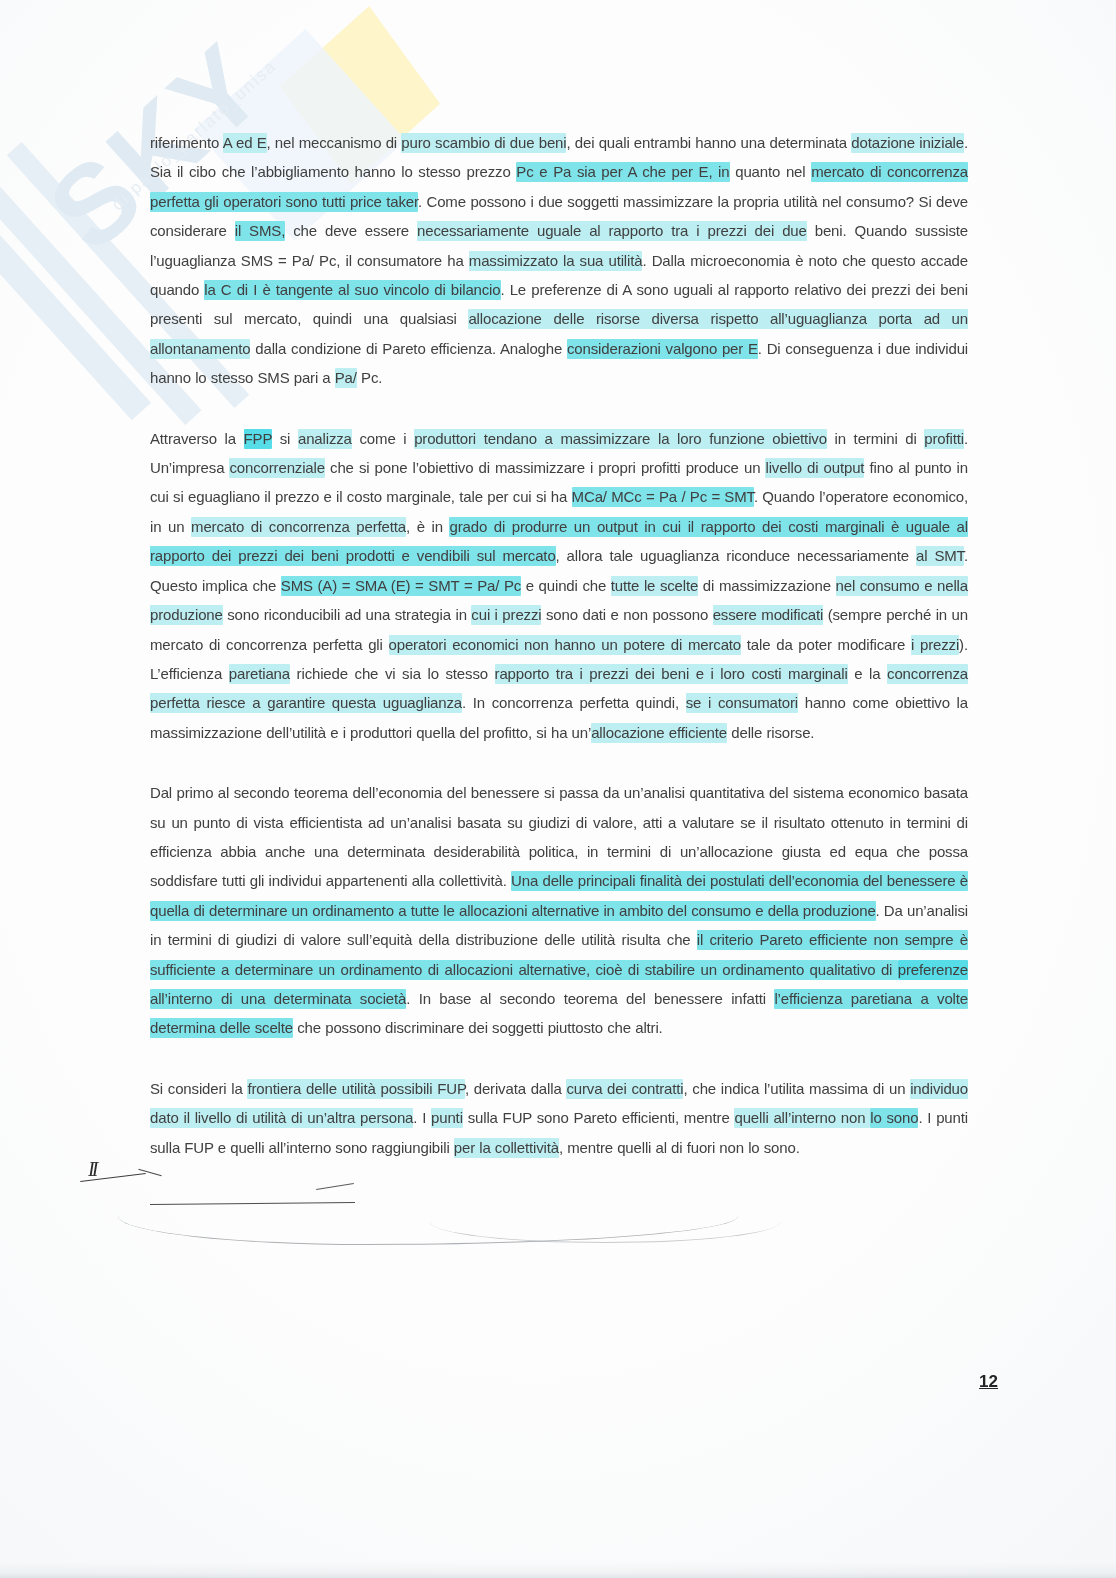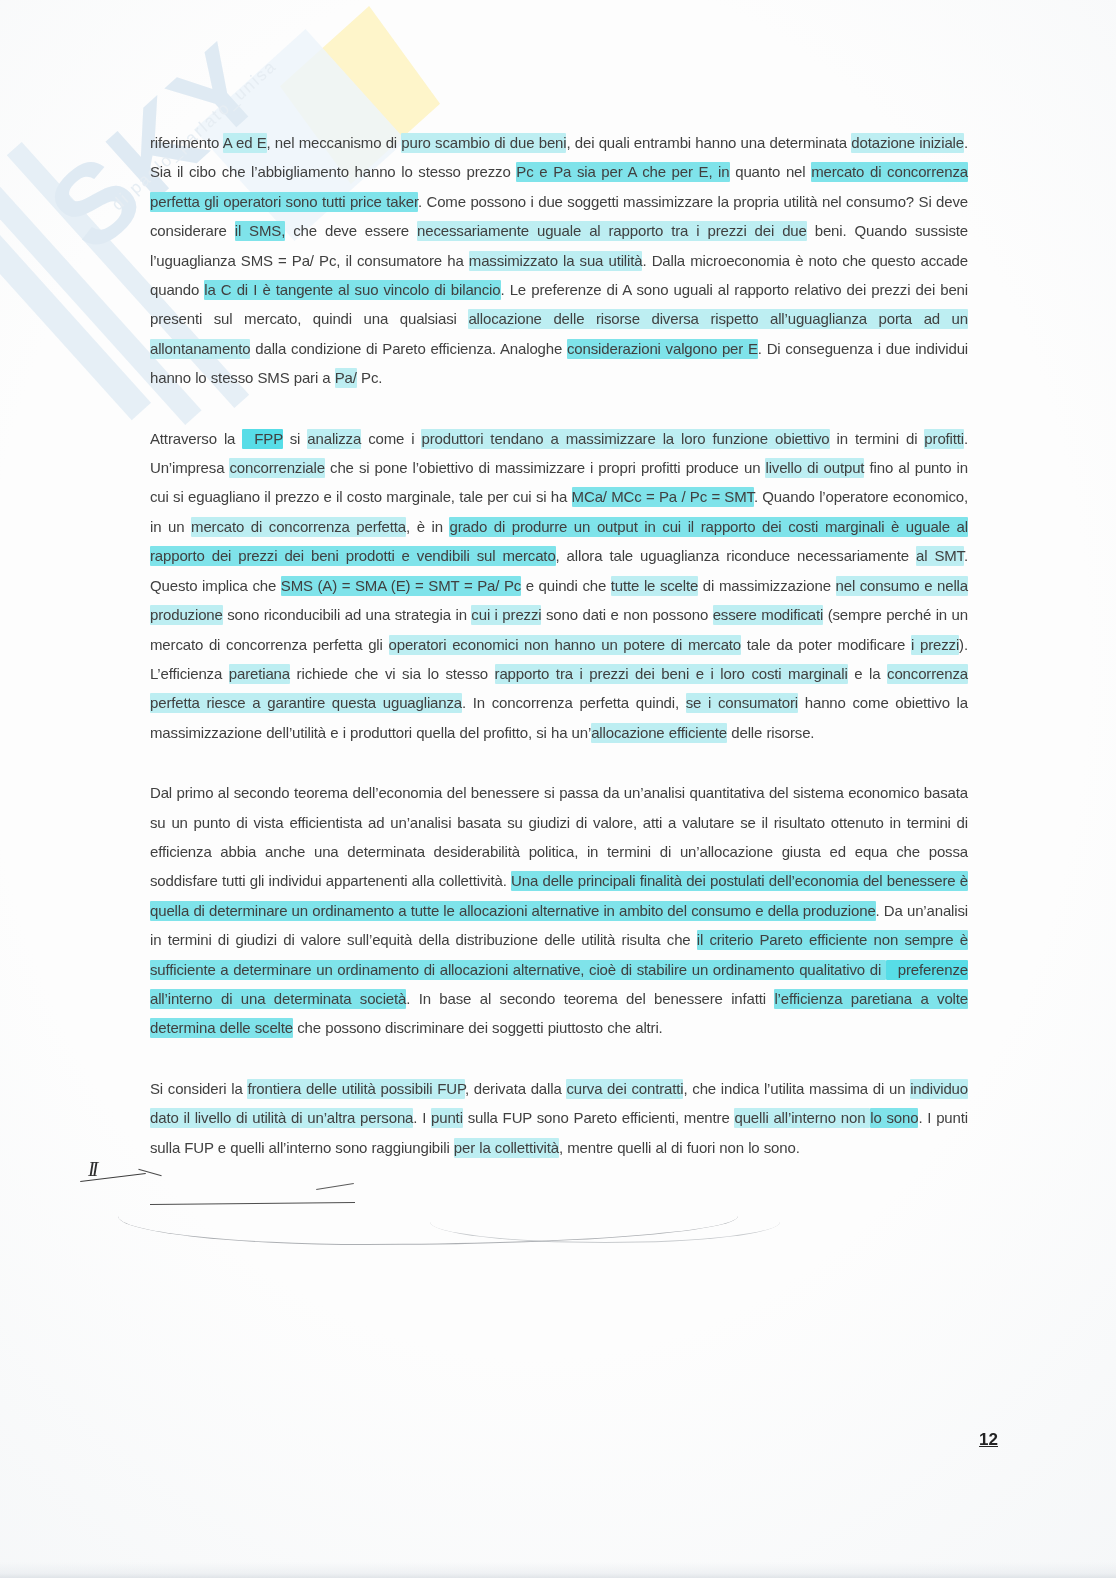--- a/index.html
+++ b/index.html
@@ -107,21 +107,21 @@
   
   mark.hl {
     background-color: #7fe3ea;
     color: inherit;
     padding: 1px 0 2px 0;
     border-radius: 1px;
     box-decoration-break: clone;
     -webkit-box-decoration-break: clone;
   }
   mark.hl.light { background-color: #bdeef2; }
-  mark.hl.deep  { background-color: #57dde7; padding-left: 12px; }
+  mark.hl.deep  { background-color: #57dde7; }
 
   
   .ann-layer {
     position: absolute;
     inset: 0;
     z-index: 6;
     pointer-events: none;
   }
   .pen-mark {
     position: absolute;
@@ -192,21 +192,21 @@
     width: 350px;
     height: 20px;
     border-bottom: 1.2px solid rgba(120,128,134,0.4);
     border-radius: 0 0 50% 50% / 0 0 100% 100%;
   }
 
   
   .page-number {
     position: absolute;
     right: 118px;
-    top: 1430px;
+    top: 1372px;
     z-index: 5;
     font-family: "Liberation Sans", sans-serif;
     font-size: 17px;
     font-weight: bold;
     color: #232323;
     text-decoration: underline;
   }
 
   
   .scan-edge {

